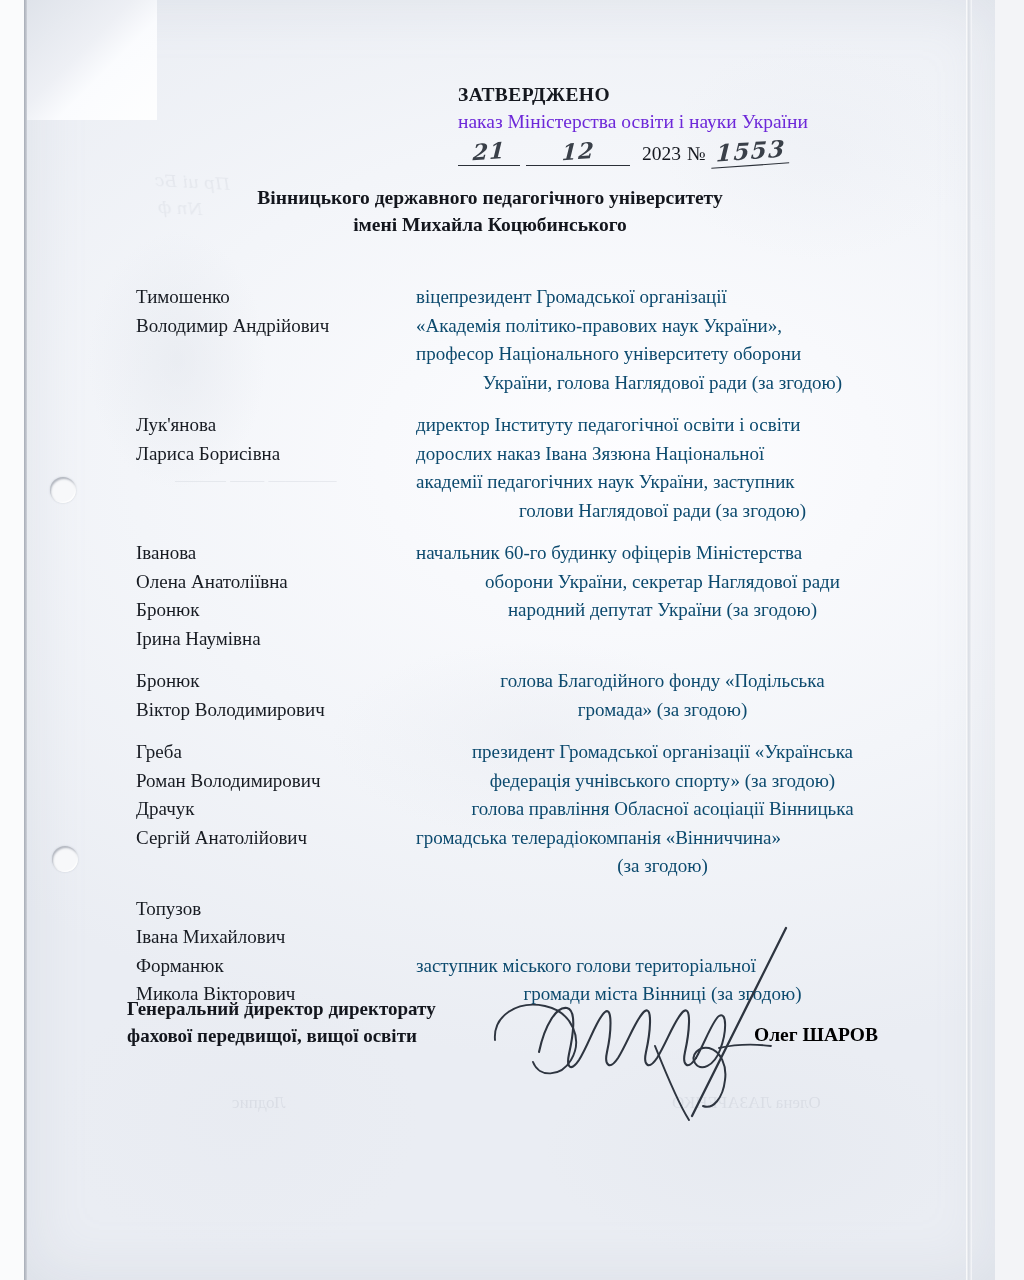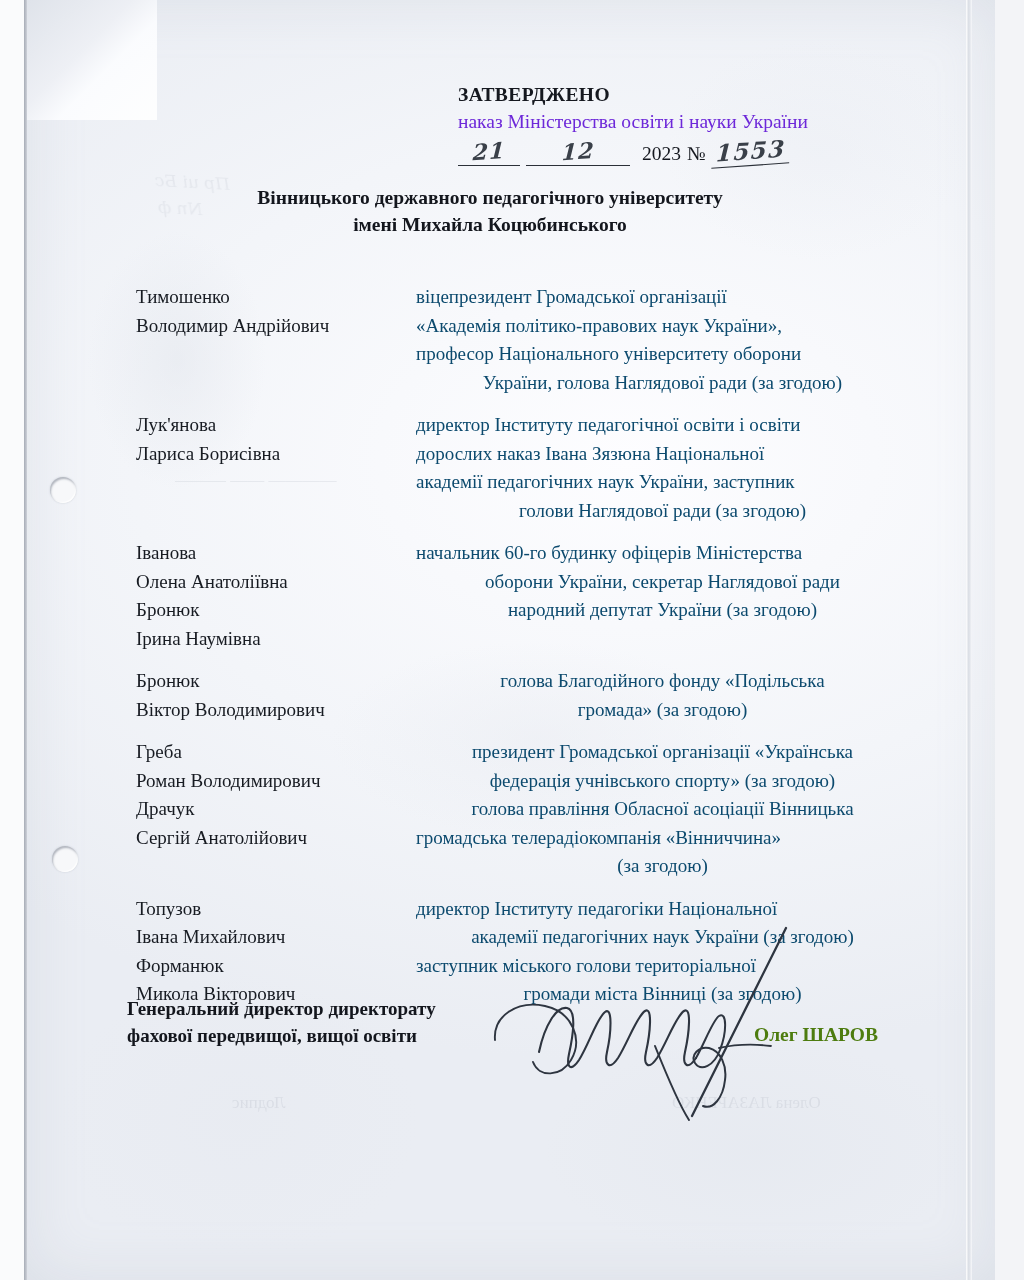--- a/index.html
+++ b/index.html
@@ -232,21 +232,21 @@
     line-height: 27px;
     color: #13161d;
     width: 380px;
   }
   .sign-name {
     position: absolute;
     left: 627px;
     top: 29px;
     font-weight: bold;
     font-size: 19.5px;
-    color: #4d7c0f;
+    color: #000000;
     white-space: nowrap;
   }
   .signature-svg {
     position: absolute;
     left: 360px;
     top: -75px;
     width: 420px;
     height: 210px;
     pointer-events: none;
   }
@@ -414,24 +414,20 @@
             <p class="last-line">(за згодою)</p>
           </div>
         </div>
       </div>
 
       <div class="member-group">
         <div class="member-row">
           <div class="m-names">
             <span class="nm">Топузов</span>
             <span class="nm">Івана Михайлович</span>
-          </div>
-          <div class="m-desc">
-            <p>директор Інституту педагогіки Національної</p>
-            <p class="last-line">академії педагогічних наук України (за згодою)</p>
           </div>
         </div>
         <div class="member-row">
           <div class="m-names">
             <span class="nm">Форманюк</span>
             <span class="nm">Микола Вікторович</span>
           </div>
           <div class="m-desc">
             <p>заступник міського голови територіальної</p>
             <p class="last-line">громади міста Вінниці (за згодою)</p>

